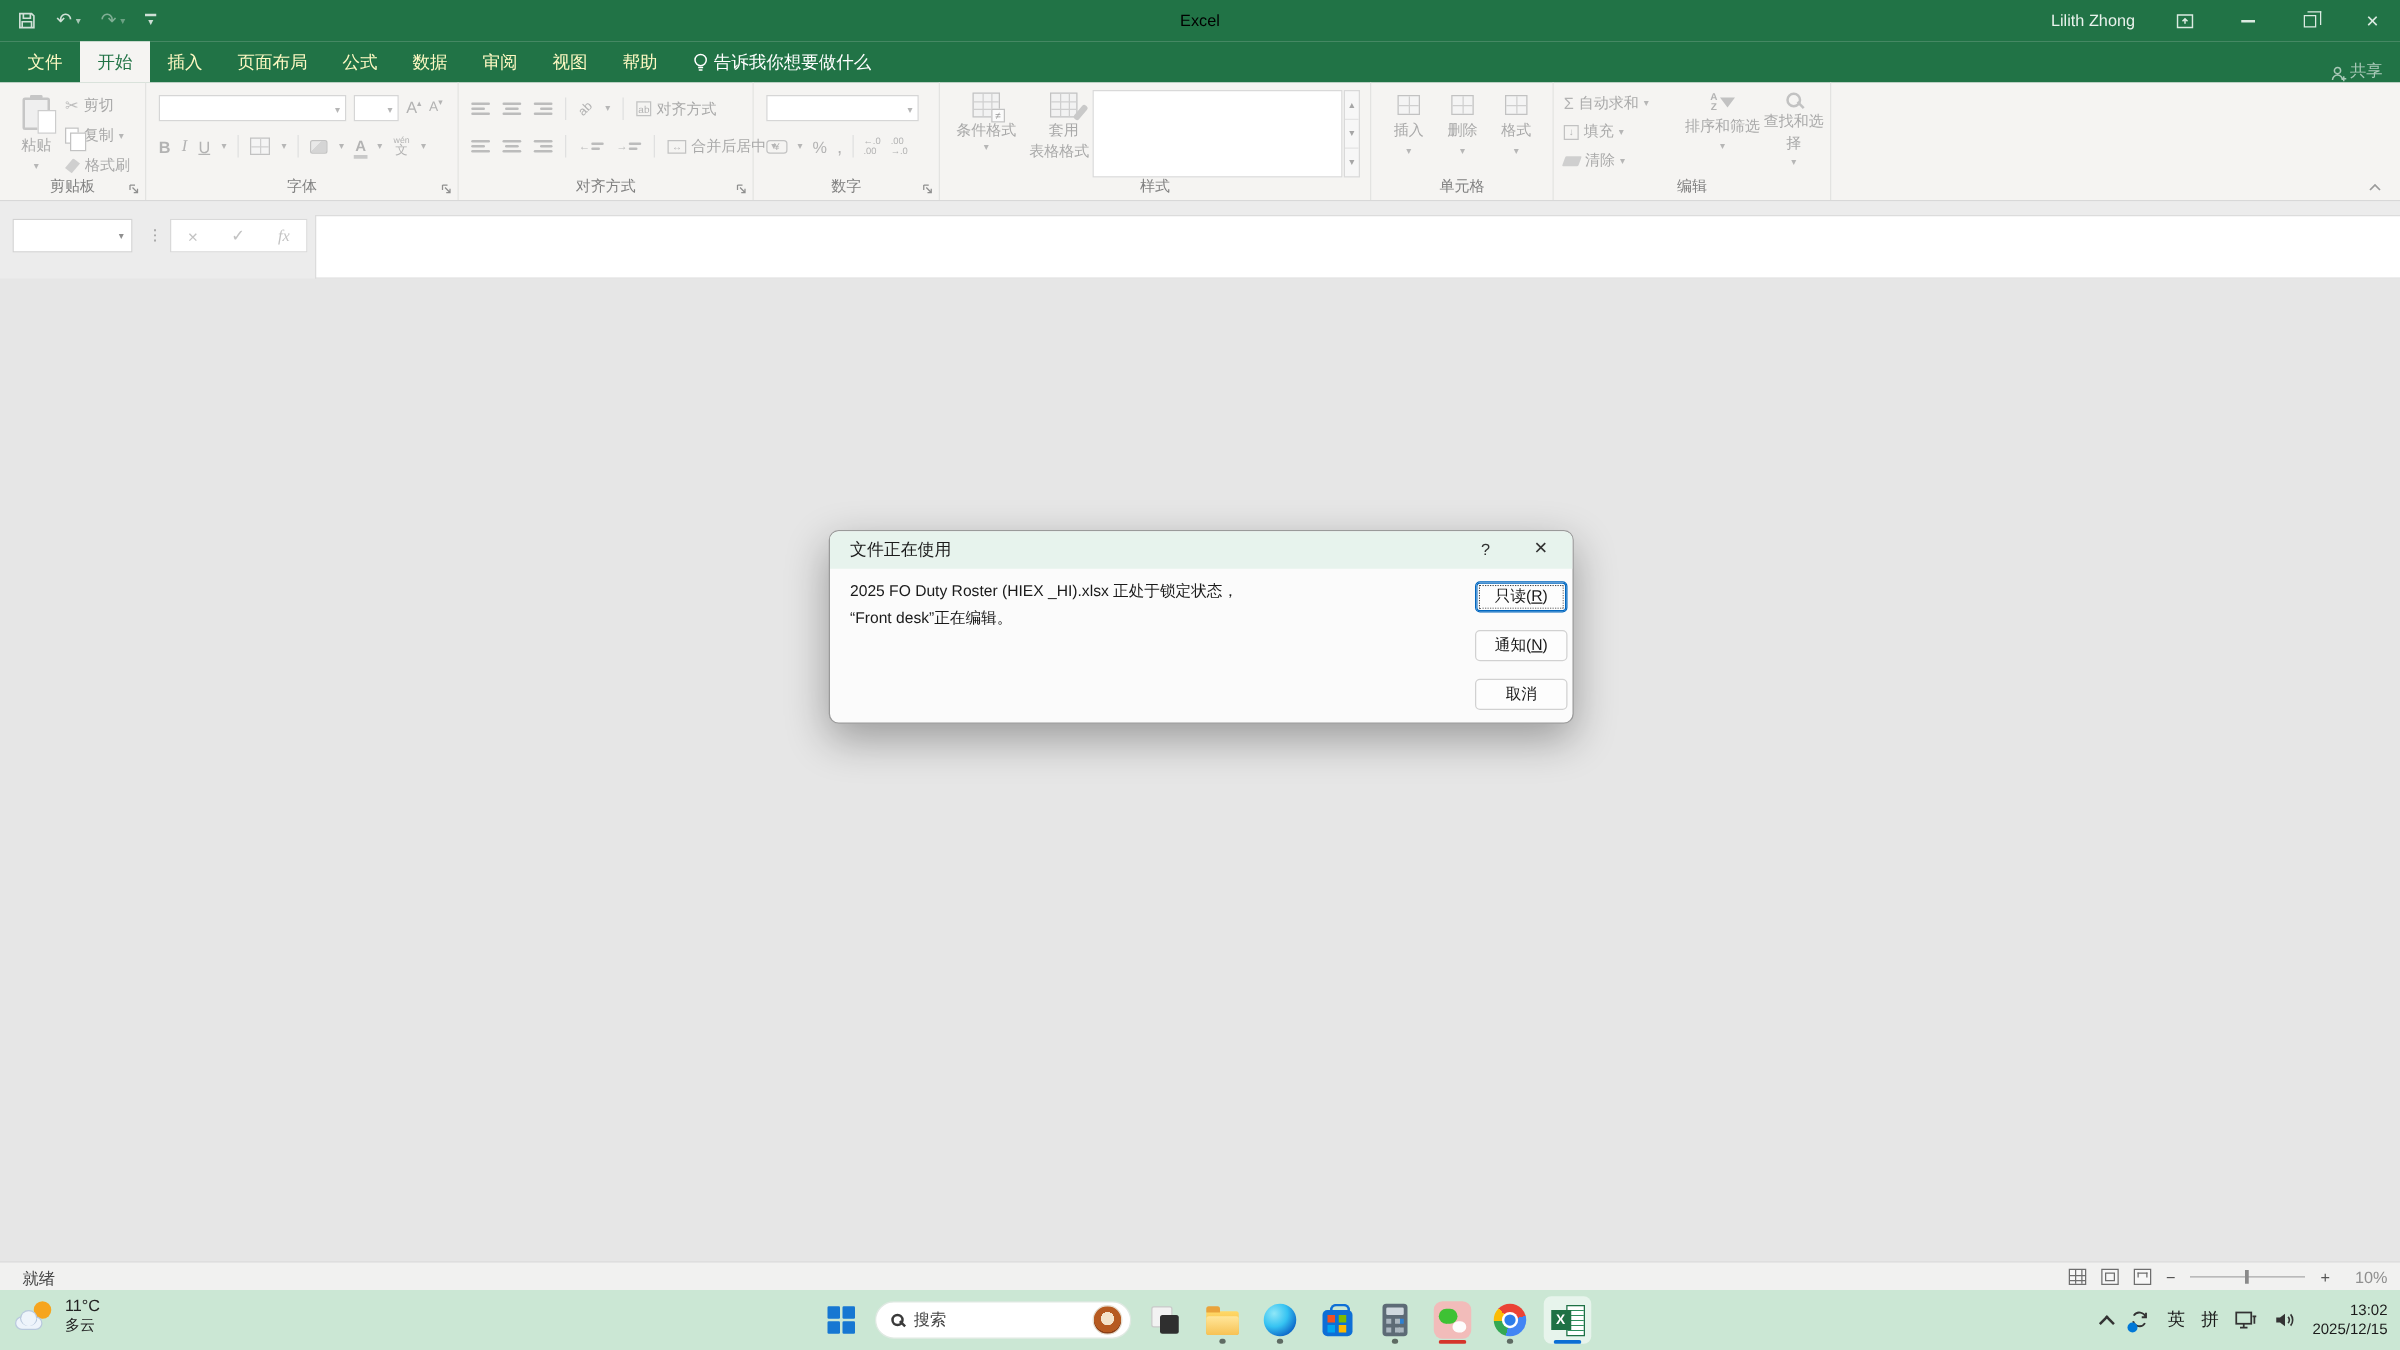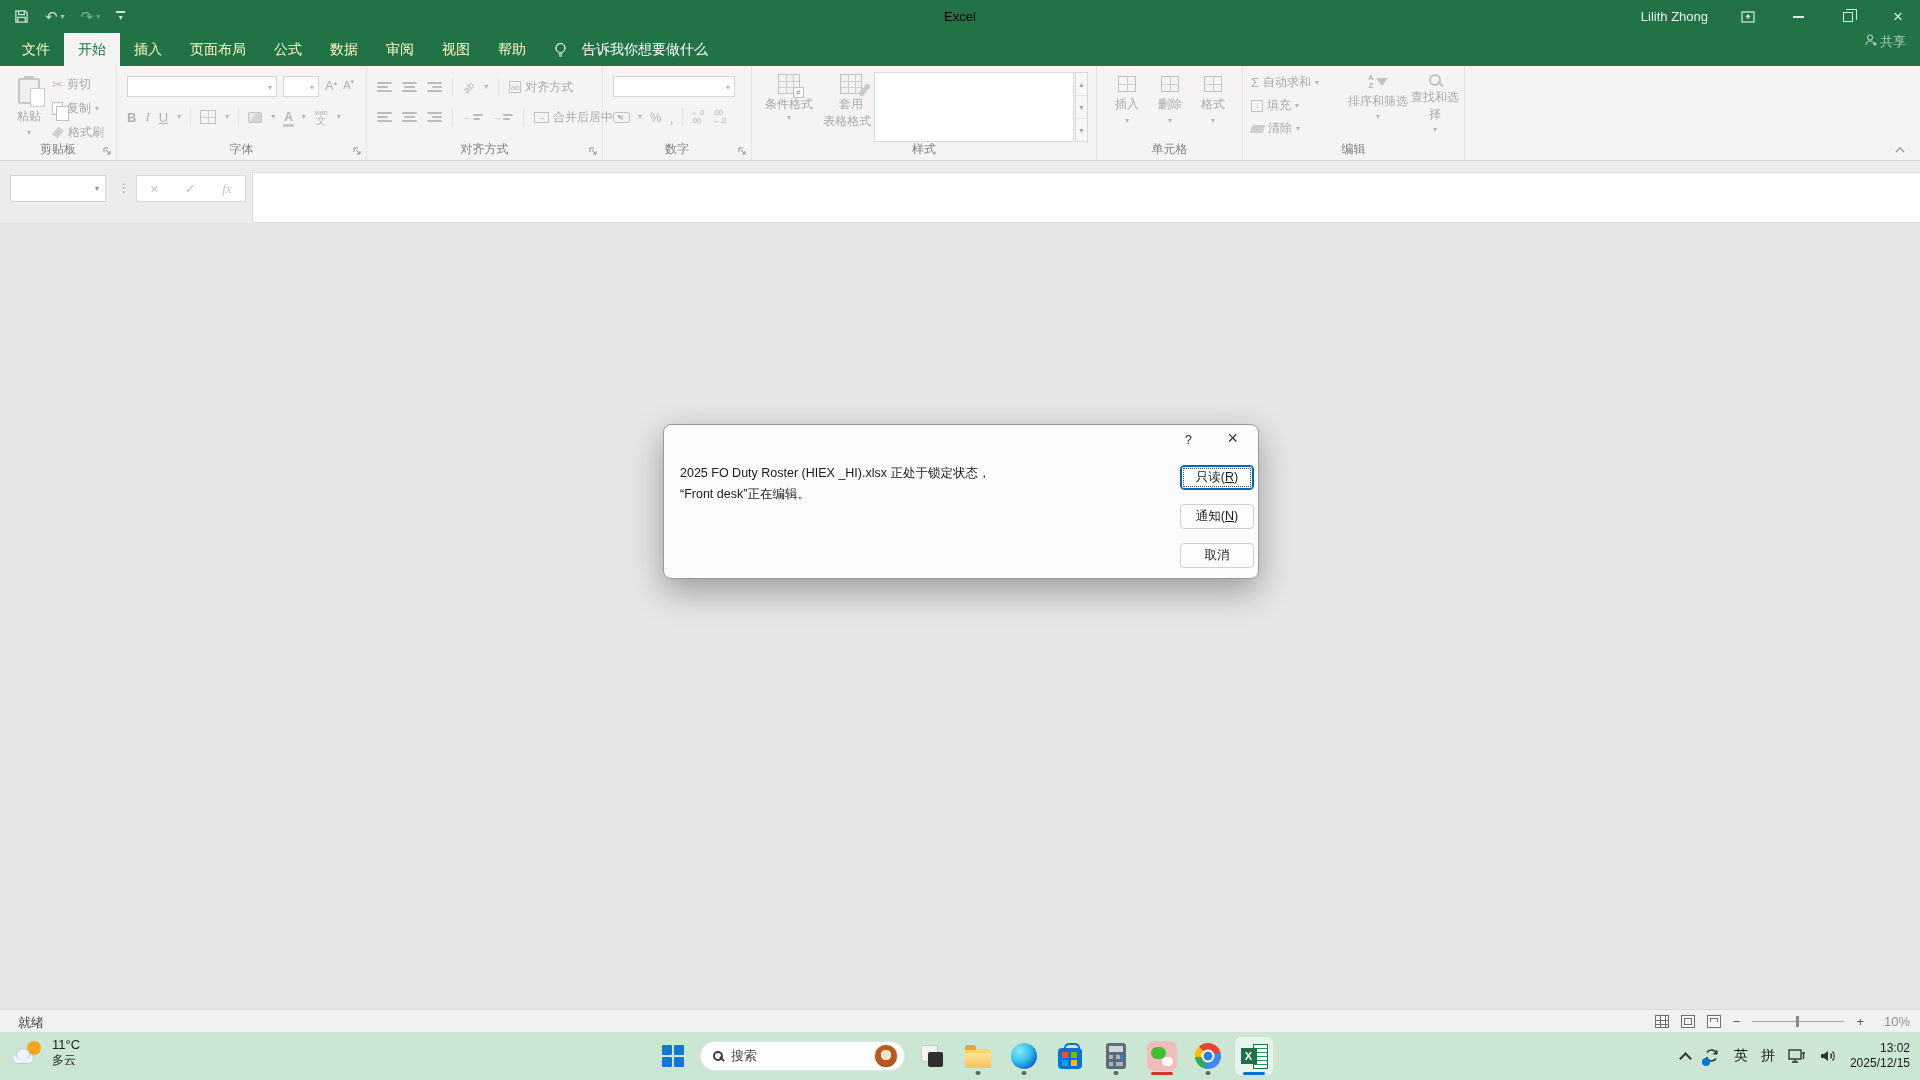--- a/index.html
+++ b/index.html
@@ -21,22 +21,22 @@
 .winbtn{display:flex;align-items:center;justify-content:center;width:20px;height:20px}
 .minbar{width:11px;height:2px;background:#dcebe2}
 .restore{position:relative;width:10px;height:10px;border:1px solid #dcebe2}
 .restore::before{content:"";position:absolute;left:2px;top:-4px;width:10px;height:10px;border:1px solid #dcebe2;border-left:none;border-bottom:none}
 .closex{font-size:17px;color:#dcebe2;line-height:1}
 
 
 .tabrow{position:absolute;top:33px;left:0;right:0;height:33px;background:#217346;display:flex;align-items:stretch;padding-left:8px}
 .tab{display:flex;align-items:center;padding:0 14px;color:#fef9c3;font-size:14px;cursor:default}
 .tab.active{background:#f5f4f2;color:#217346}
-.tellme{display:flex;align-items:center;gap:15px;color:#fff;font-size:14px;margin-left:14px}
-.share{position:absolute;right:14px;top:0;height:33px;display:flex;align-items:flex-start;gap:2px;color:rgba(255,255,255,.62);font-size:13px}
+.tellme{display:flex;align-items:center;gap:4px;color:#fff;font-size:14px;margin-left:14px}
+.share{position:absolute;right:14px;top:0;height:33px;display:flex;align-items:flex-end;gap:2px;color:rgba(255,255,255,.62);font-size:13px}
 
 
 .ribbon{position:absolute;top:66px;left:0;right:0;height:95px;background:#f5f4f2;border-bottom:1px solid #d8d8d8;color:#a9a9a9;font-size:12px}
 .rgroup{position:absolute;top:0;bottom:0;border-right:1px solid #e3e3e1}
 .glabel{position:absolute;left:0;right:0;bottom:2px;text-align:center;font-size:12px;color:#808080}
 .launch{position:absolute;right:4px;bottom:4px;width:10px;height:10px}
 .g-clip{left:0;width:117px}
 .g-font{left:117px;width:250px}
 .g-align{left:367px;width:236px}
 .g-number{left:603px;width:149px}
@@ -547,20 +547,23 @@
       <span class="x">×</span>
       <span class="ck">✓</span>
       <span class="fx">fx</span>
     </div>
     <div class="finput"></div>
   </div>
 
   <div style="position:absolute;top:223px;left:0;right:0;bottom:71px;background:#e6e6e6"></div>
 
   <div class="dlg">
+    <div class="dlg-head">
+      <span>文件正在使用</span>
+    </div>
     <button class="dlg-help">?</button>
     <button class="dlg-close">×</button>
     <div class="dlg-body">
       <p>2025 FO Duty Roster (HIEX _HI).xlsx 正处于锁定状态，</p>
       <p>“Front desk”正在编辑。</p>
     </div>
     <button class="dbtn default b-ro"><span>只读(</span><span class="key">R</span><span>)</span></button>
     <button class="dbtn b-no"><span>通知(</span><span class="key">N</span><span>)</span></button>
     <button class="dbtn b-ca">取消</button>
   </div>

